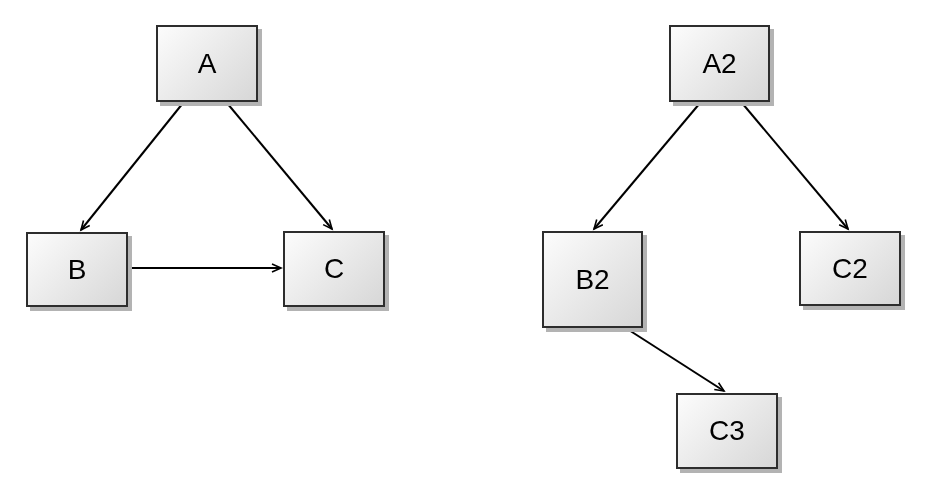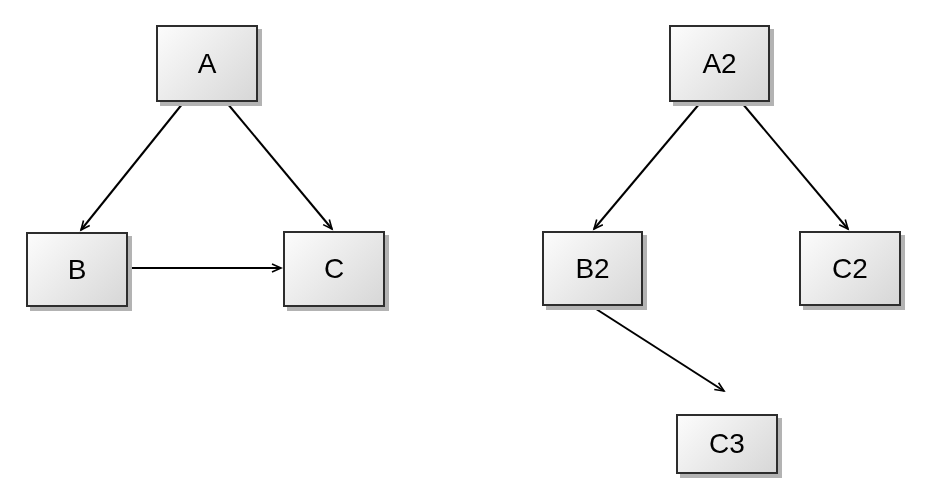--- a/index.html
+++ b/index.html
@@ -69,23 +69,23 @@
       </div>
       <div class="node" style="left: 26px; top: 232px; width: 102px; height: 75px;">
         <span class="node-label">B</span>
       </div>
       <div class="node" style="left: 283px; top: 231px; width: 102px; height: 76px;">
         <span class="node-label">C</span>
       </div>
       <div class="node" style="left: 669px; top: 25px; width: 101px; height: 77px;">
         <span class="node-label">A2</span>
       </div>
-      <div class="node" style="left: 542px; top: 231px; width: 101px; height: 75px;">
+      <div class="node" style="left: 542px; top: 231px; width: 101px; height: 97px;">
         <span class="node-label">B2</span>
       </div>
       <div class="node" style="left: 799px; top: 231px; width: 102px; height: 75px; align-items: center;">
         <span class="node-label">C2</span>
       </div>
-      <div class="node" style="left: 676px; top: 414px; width: 102px; height: 60px;">
+      <div class="node" style="left: 676px; top: 393px; width: 102px; height: 76px;">
         <span class="node-label">C3</span>
       </div>
     </div>
 </div>
 
 </body></html>

